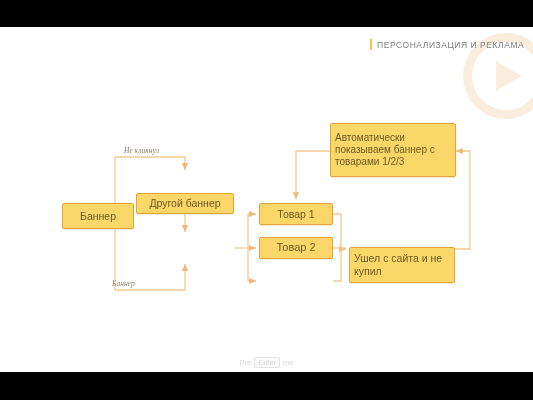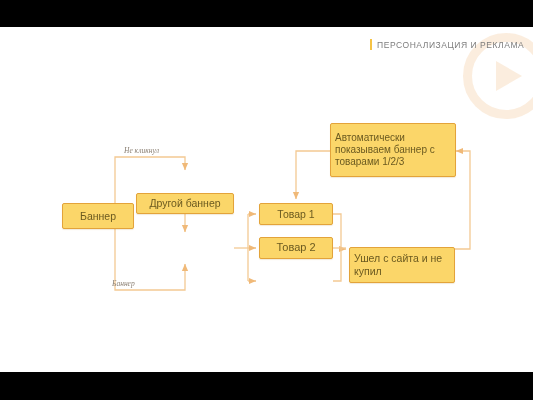--- a/index.html
+++ b/index.html
@@ -169,15 +169,20 @@
     <div class="node n-tovar2">
       <span>Товар 2</span>
     </div>
     <div class="node n-left">
       <span>Ушел с сайта и не купил</span>
     </div>
 
     <div class="elabel lbl-noclick">Не кликнул</div>
     <div class="elabel lbl-click">Баннер</div>
 
+    <div id="hint">
+      <span>Pre</span>
+      <span class="key">Enter</span>
+      <span>me</span>
+    </div>
 
   </div>
 </div>
 
 </body></html>

